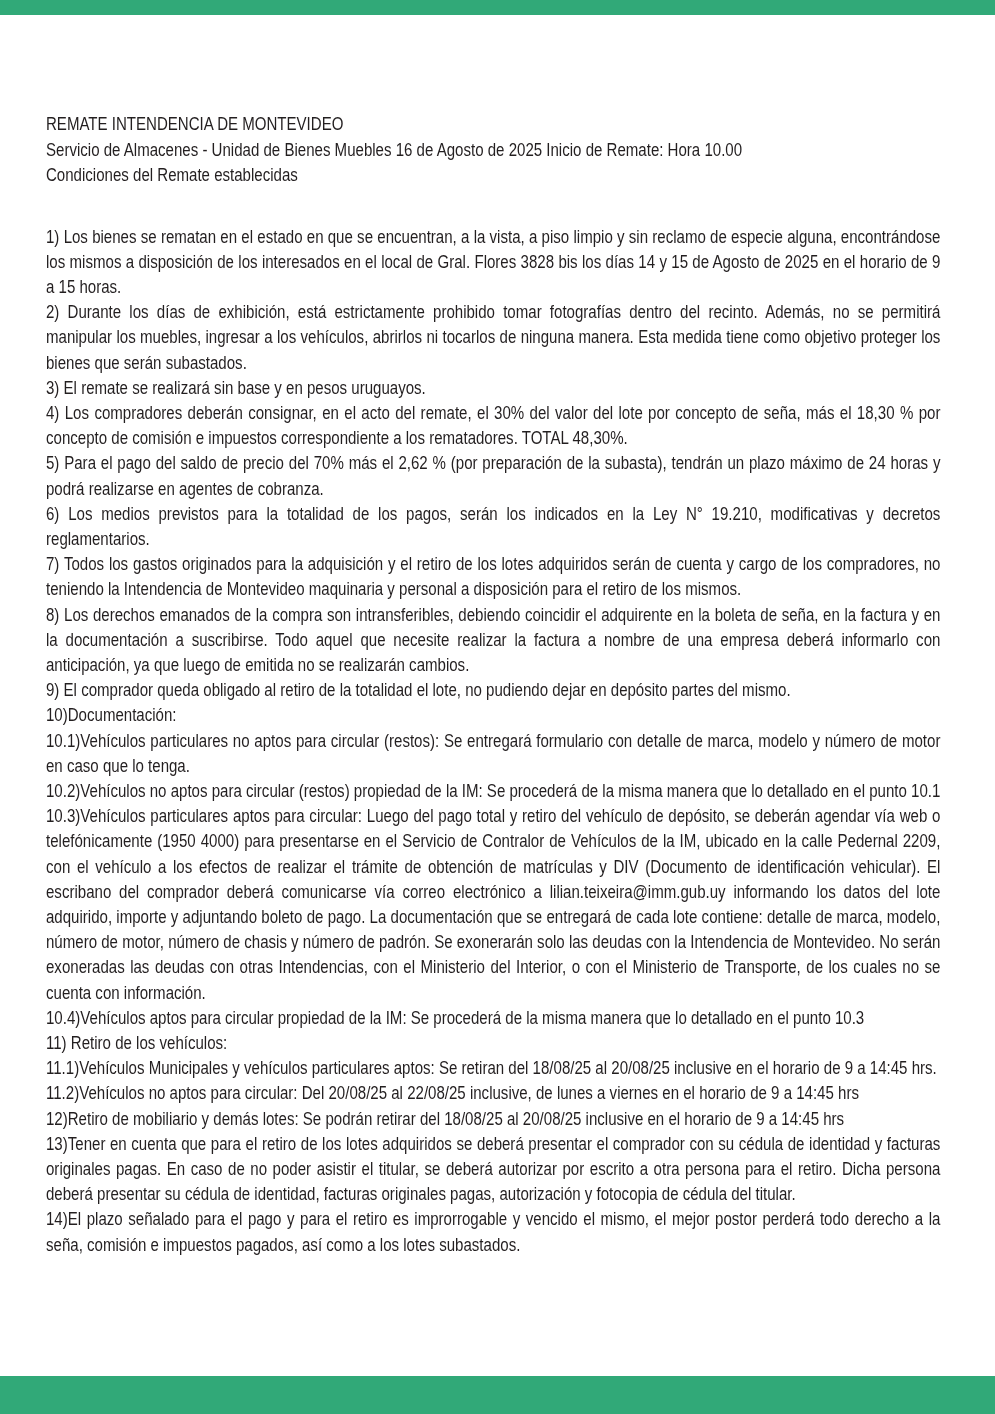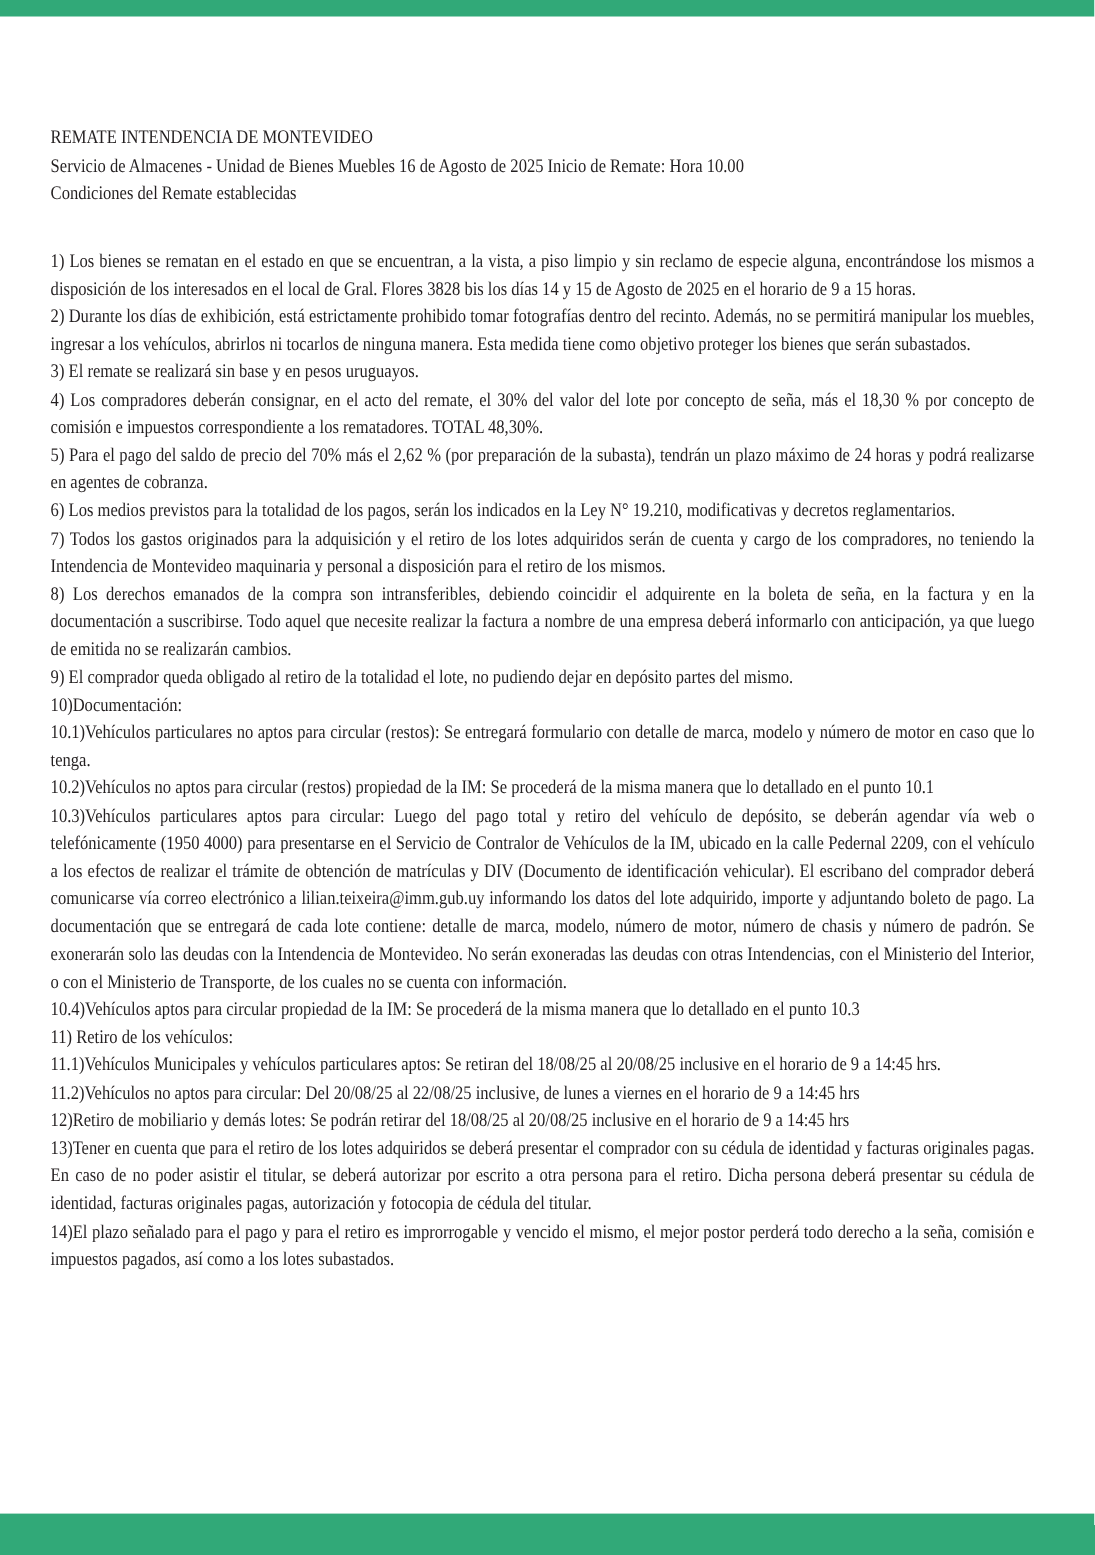--- a/index.html
+++ b/index.html
@@ -1,21 +1,21 @@
 <!DOCTYPE html>
 <html><head>
 <meta charset="utf-8">
 <style>
   html, body { margin: 0; padding: 0; background: #ffffff; }
   body { width: 995px; height: 1414px; position: relative; overflow: hidden; }
   .bar-top { position: absolute; left: 0; top: 0; width: 995px; height: 15px; background: #31a978; }
   .bar-bottom { position: absolute; left: 0; top: 1376px; width: 995px; height: 38px; background: #31a978; }
   .content {
     position: absolute; left: 46px; top: 112px; width: 894px;
-    font-family: Liberation Serif, serif;
+    font-family: Liberation Sans, sans-serif;
     color: #231f20;
   }
   .hdr {
     font-size: 17.5px; line-height: 25.5px;
     transform: scaleX(0.86); transform-origin: left top;
     white-space: nowrap;
   }
   .spacer { height: 36px; }
   .body-wrap {
     width: 1040px;

